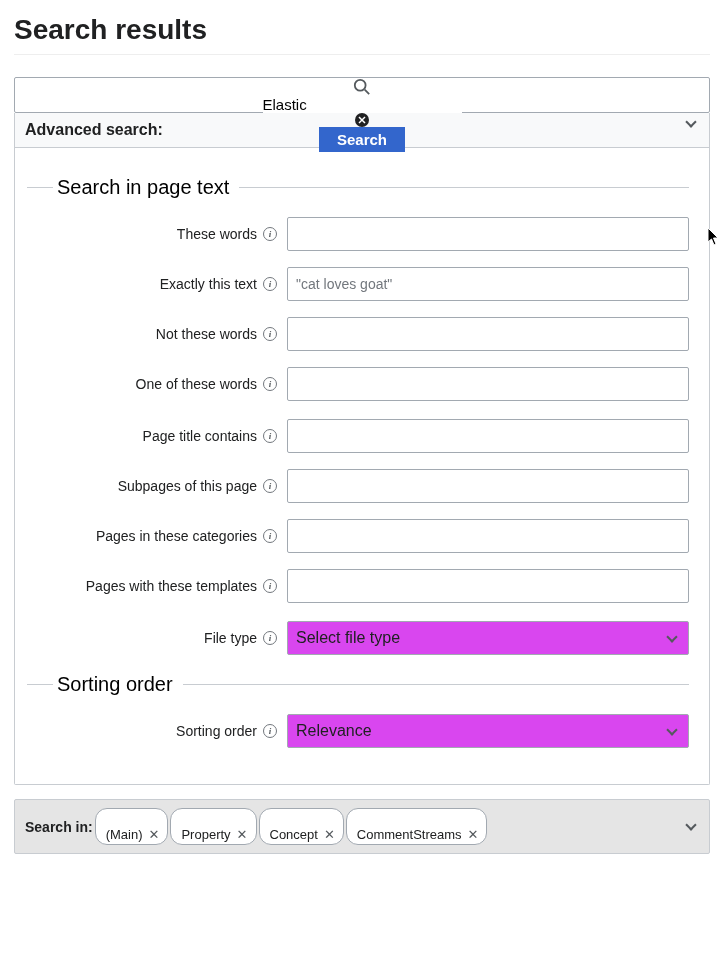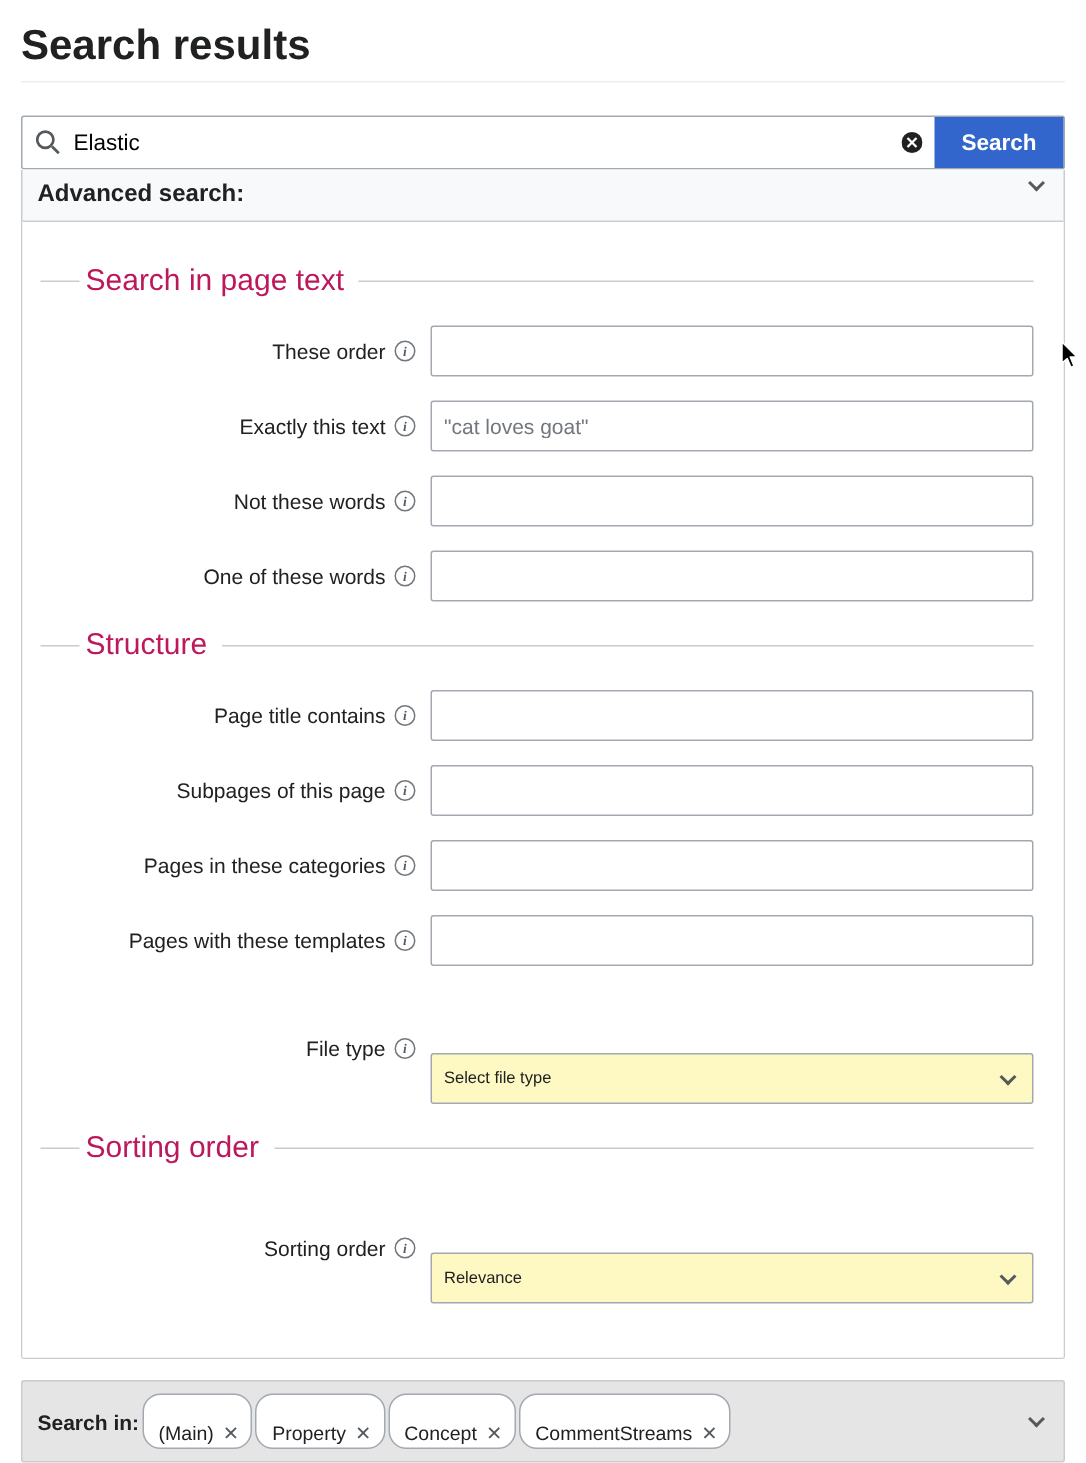--- a/index.html
+++ b/index.html
@@ -20,20 +20,21 @@
       padding-bottom: 8px;
       border-bottom: 1px solid #eee;
       margin-bottom: 22px;
     }
     .search-bar {
       display: flex;
       border: 1px solid #a2a9b1;
       border-radius: 2px;
       align-items: center;
       height: 36px;
+      flex-direction: column;
     }
     .search-icon-wrap {
       padding: 0 8px;
       display: flex;
       align-items: center;
       color: #54595d;
     }
     .search-input {
       flex: 1;
       border: none;
@@ -88,21 +89,21 @@
       margin-left: -28px;
     }
     .fieldset-legend .dash {
       width: 26px;
       height: 1px;
       background: #c8ccd1;
       margin-right: 4px;
     }
     .fieldset-legend .legend-text {
       font-size: 20px;
-      color: #be185d;
+      color: #000000;
       padding-right: 6px;
     }
     .fieldset-legend .rest-line {
       flex: 1;
       height: 1px;
       background: #c8ccd1;
       margin-left: 4px;
     }
     .field-row {
       display: flex;
@@ -151,27 +152,26 @@
     }
     .field-input::placeholder {
       color: #72777d;
     }
     .field-select {
       width: 100%;
       height: 34px;
       border: 1px solid #a2a9b1;
       border-radius: 2px;
       padding: 0 8px;
-      font-size: 11px;
-      background: #fef9c3;
+      font-size: 16px;
+      background: #d946ef;
       display: flex;
       align-items: center;
       justify-content: space-between;
       cursor: pointer;
-      margin-top: 40px;
     }
     .chevron-down {
       display: inline-block;
       width: 8px;
       height: 8px;
       border-right: 2px solid #54595d;
       border-bottom: 2px solid #54595d;
       transform: rotate(45deg);
       margin-right: 4px;
       margin-top: -3px;
@@ -249,21 +249,21 @@
   <div class="adv-body">
 
     <div class="fieldset-block">
       <div class="fieldset-legend">
         <span class="dash"></span>
         <span class="legend-text">Search in page text</span>
         <span class="rest-line"></span>
       </div>
       <div class="field-row">
         <div class="field-label-wrap">
-          <span class="field-label">These order</span>
+          <span class="field-label">These words</span>
           <span class="info-icon">i</span>
         </div>
         <div class="field-input-wrap"><input type="text" class="field-input" style=""></div>
       </div>
       <div class="field-row">
         <div class="field-label-wrap">
           <span class="field-label">Exactly this text</span>
           <span class="info-icon">i</span>
         </div>
         <div class="field-input-wrap"><input type="text" class="field-input" placeholder="&quot;cat loves goat&quot;" style=""></div>
@@ -278,25 +278,20 @@
       <div class="field-row">
         <div class="field-label-wrap">
           <span class="field-label">One of these words</span>
           <span class="info-icon">i</span>
         </div>
         <div class="field-input-wrap"><input type="text" class="field-input" style=""></div>
       </div>
     </div>
 
     <div class="fieldset-block">
-      <div class="fieldset-legend">
-        <span class="dash"></span>
-        <span class="legend-text">Structure</span>
-        <span class="rest-line"></span>
-      </div>
       <div class="field-row">
         <div class="field-label-wrap">
           <span class="field-label">Page title contains</span>
           <span class="info-icon">i</span>
         </div>
         <div class="field-input-wrap"><input type="text" class="field-input" style=""></div>
       </div>
       <div class="field-row">
         <div class="field-label-wrap">
           <span class="field-label">Subpages of this page</span>

